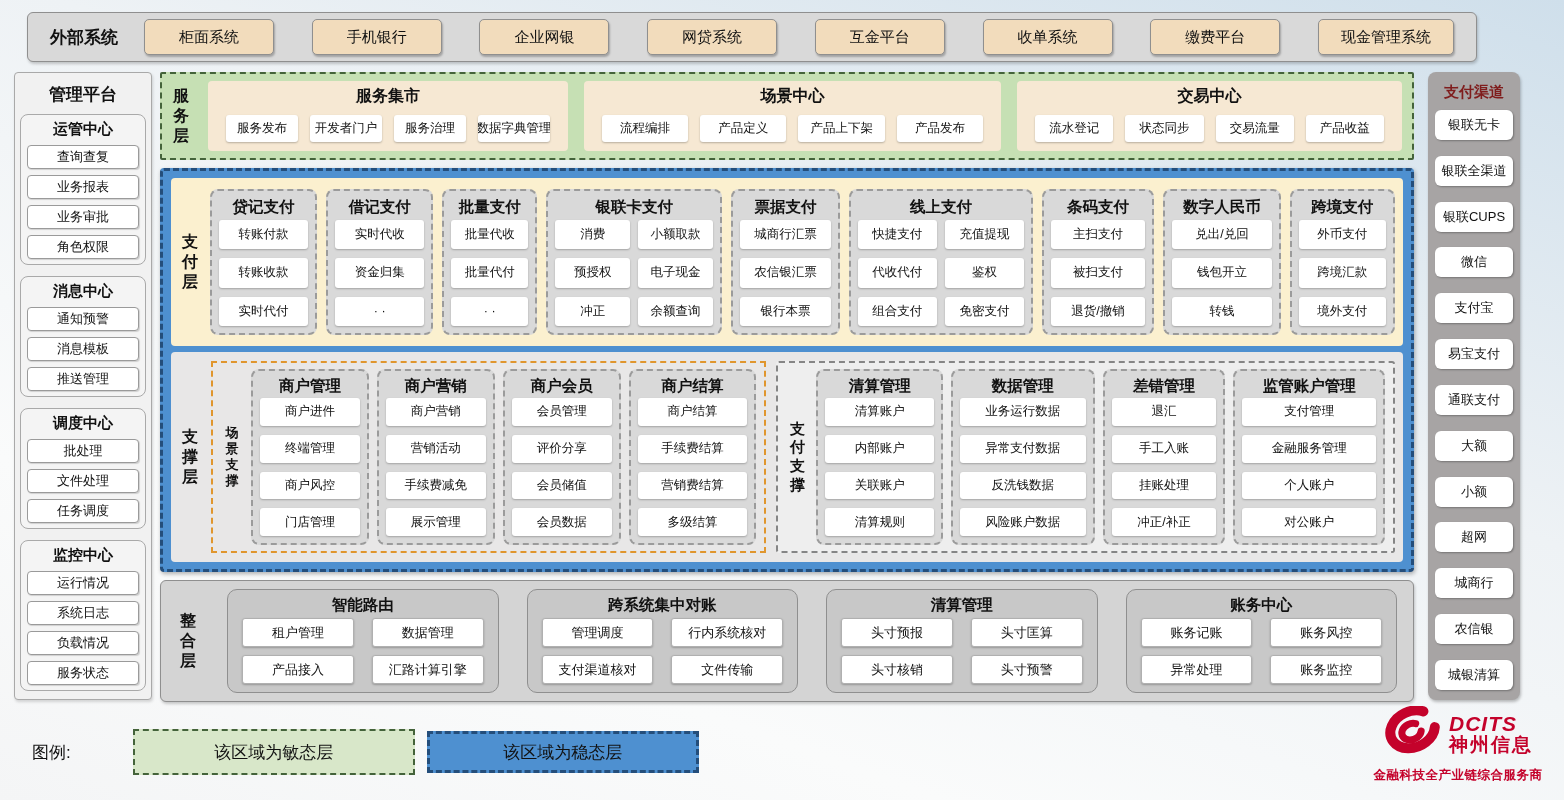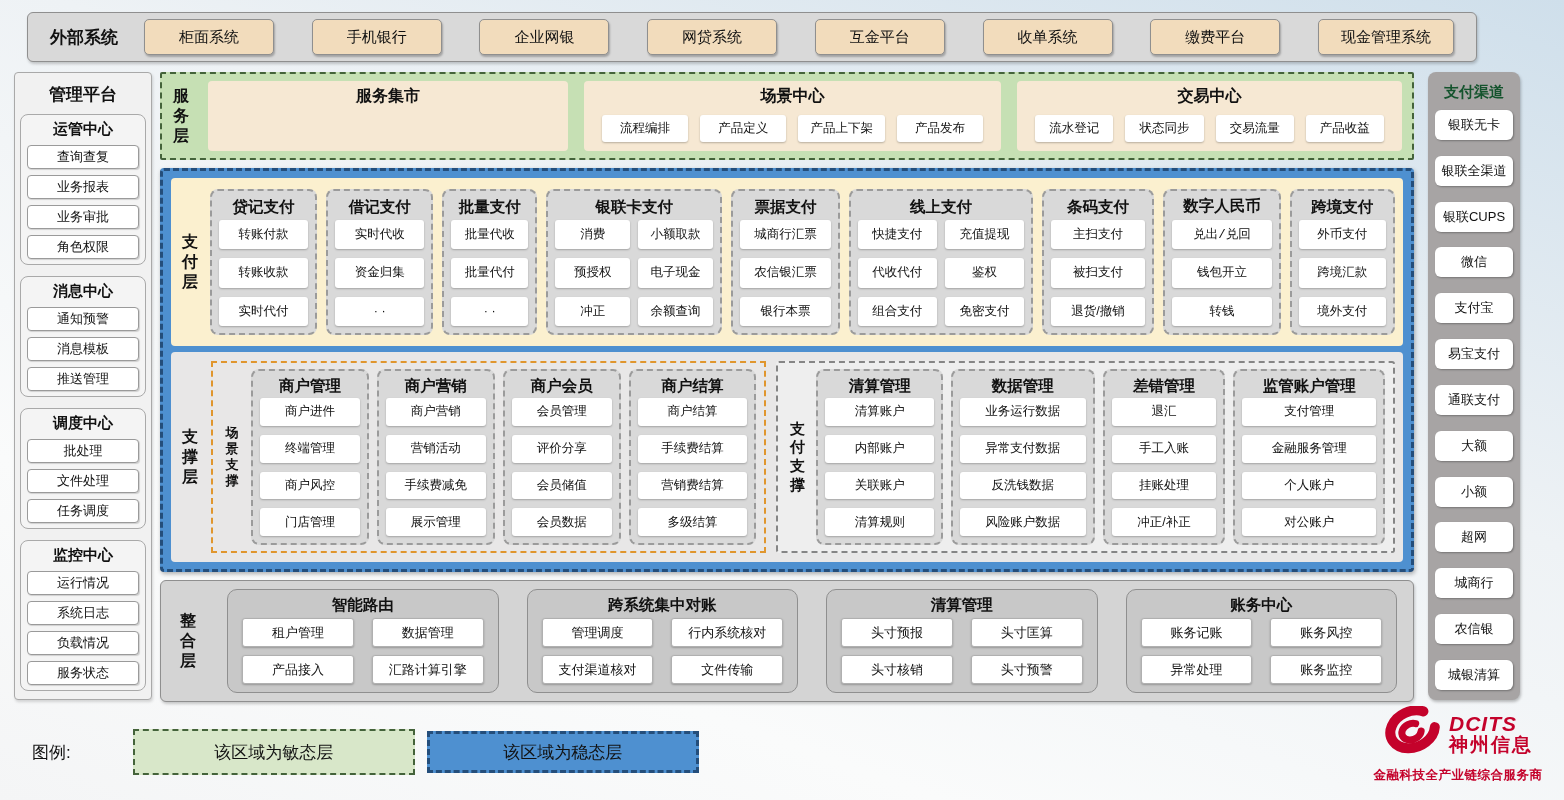--- a/index.html
+++ b/index.html
@@ -75,21 +75,21 @@
     padding:8px 16px;box-sizing:border-box;gap:28px;box-shadow:1px 2px 3px rgba(0,0,0,.2);}
   .int-group{flex:1;height:104px;background:#c8c8c8;border:1px solid #8f8f8f;border-radius:10px;
     padding:2px 14px 8px;box-sizing:border-box;display:flex;flex-direction:column;}
   .int-group .gitems{grid-template-columns:1fr 1fr;gap:8px 18px;}
   .int-group .chip{border:1px solid #b0b0b0;font-size:13px;}
 
   
   .channels{position:absolute;left:1428px;top:72px;width:92px;height:628px;background:#a7a4a4;
     border-radius:8px;display:flex;flex-direction:column;align-items:center;
     padding:8px 0 10px;box-sizing:border-box;box-shadow:1px 2px 3px rgba(0,0,0,.25);}
-  .ch-title{color:#14532d;font-weight:bold;font-size:15px;height:24px;line-height:24px;}
+  .ch-title{color:#7f1d1d;font-weight:bold;font-size:15px;height:24px;line-height:24px;}
   .ch-items{flex:1;width:100%;display:flex;flex-direction:column;justify-content:space-between;
     align-items:center;padding-top:6px;box-sizing:border-box;}
   .ch-item{width:78px;height:30px;background:#fff;border-radius:6px;font-size:13px;
     display:flex;align-items:center;justify-content:center;box-shadow:1px 1px 2px rgba(0,0,0,.3);white-space:nowrap;}
 
   
   .legend{position:absolute;left:32px;top:729px;display:flex;align-items:center;}
   .legend-label{font-size:17px;margin-right:62px;}
   .leg-green{width:278px;height:42px;background:#d8e7c9;border:2px dashed #44633a;
     display:flex;align-items:center;justify-content:center;font-size:17px;margin-right:12px;}
@@ -151,20 +151,26 @@
       <div class="mgmt-item">系统日志</div>
       <div class="mgmt-item">负载情况</div>
       <div class="mgmt-item">服务状态</div>
     </div>
   </div>
 
   <div class="service">
     <div class="vlabel">服务层</div>
     <div class="service-group" style="flex:362 1 0;">
       <div class="service-title">服务集市</div>
+      <div class="service-items">
+        <div class="chip">服务发布</div>
+        <div class="chip">开发者门户</div>
+        <div class="chip">服务治理</div>
+        <div class="chip">数据字典管理</div>
+      </div>
     </div>
     <div class="service-group" style="flex:426 1 0;">
       <div class="service-title">场景中心</div>
       <div class="service-items">
         <div class="chip">流程编排</div>
         <div class="chip">产品定义</div>
         <div class="chip">产品上下架</div>
         <div class="chip">产品发布</div>
       </div>
     </div>
@@ -239,21 +245,21 @@
         </div>
       </div>
       <div class="pay-group" style="flex:110 1 0;">
         <div class="gtitle">条码支付</div>
         <div class="gitems">
           <div class="chip">主扫支付</div>
           <div class="chip">被扫支付</div>
           <div class="chip">退货/撤销</div>
         </div>
       </div>
-      <div class="pay-group" style="flex:116 1 0;font-family:Liberation Mono, monospace;">
+      <div class="pay-group" style="flex:116 1 0;">
         <div class="gtitle">数字人民币</div>
         <div class="gitems">
           <div class="chip">兑出/兑回</div>
           <div class="chip">钱包开立</div>
           <div class="chip">转钱</div>
         </div>
       </div>
       <div class="pay-group" style="flex:102 1 0;">
         <div class="gtitle">跨境支付</div>
         <div class="gitems">

